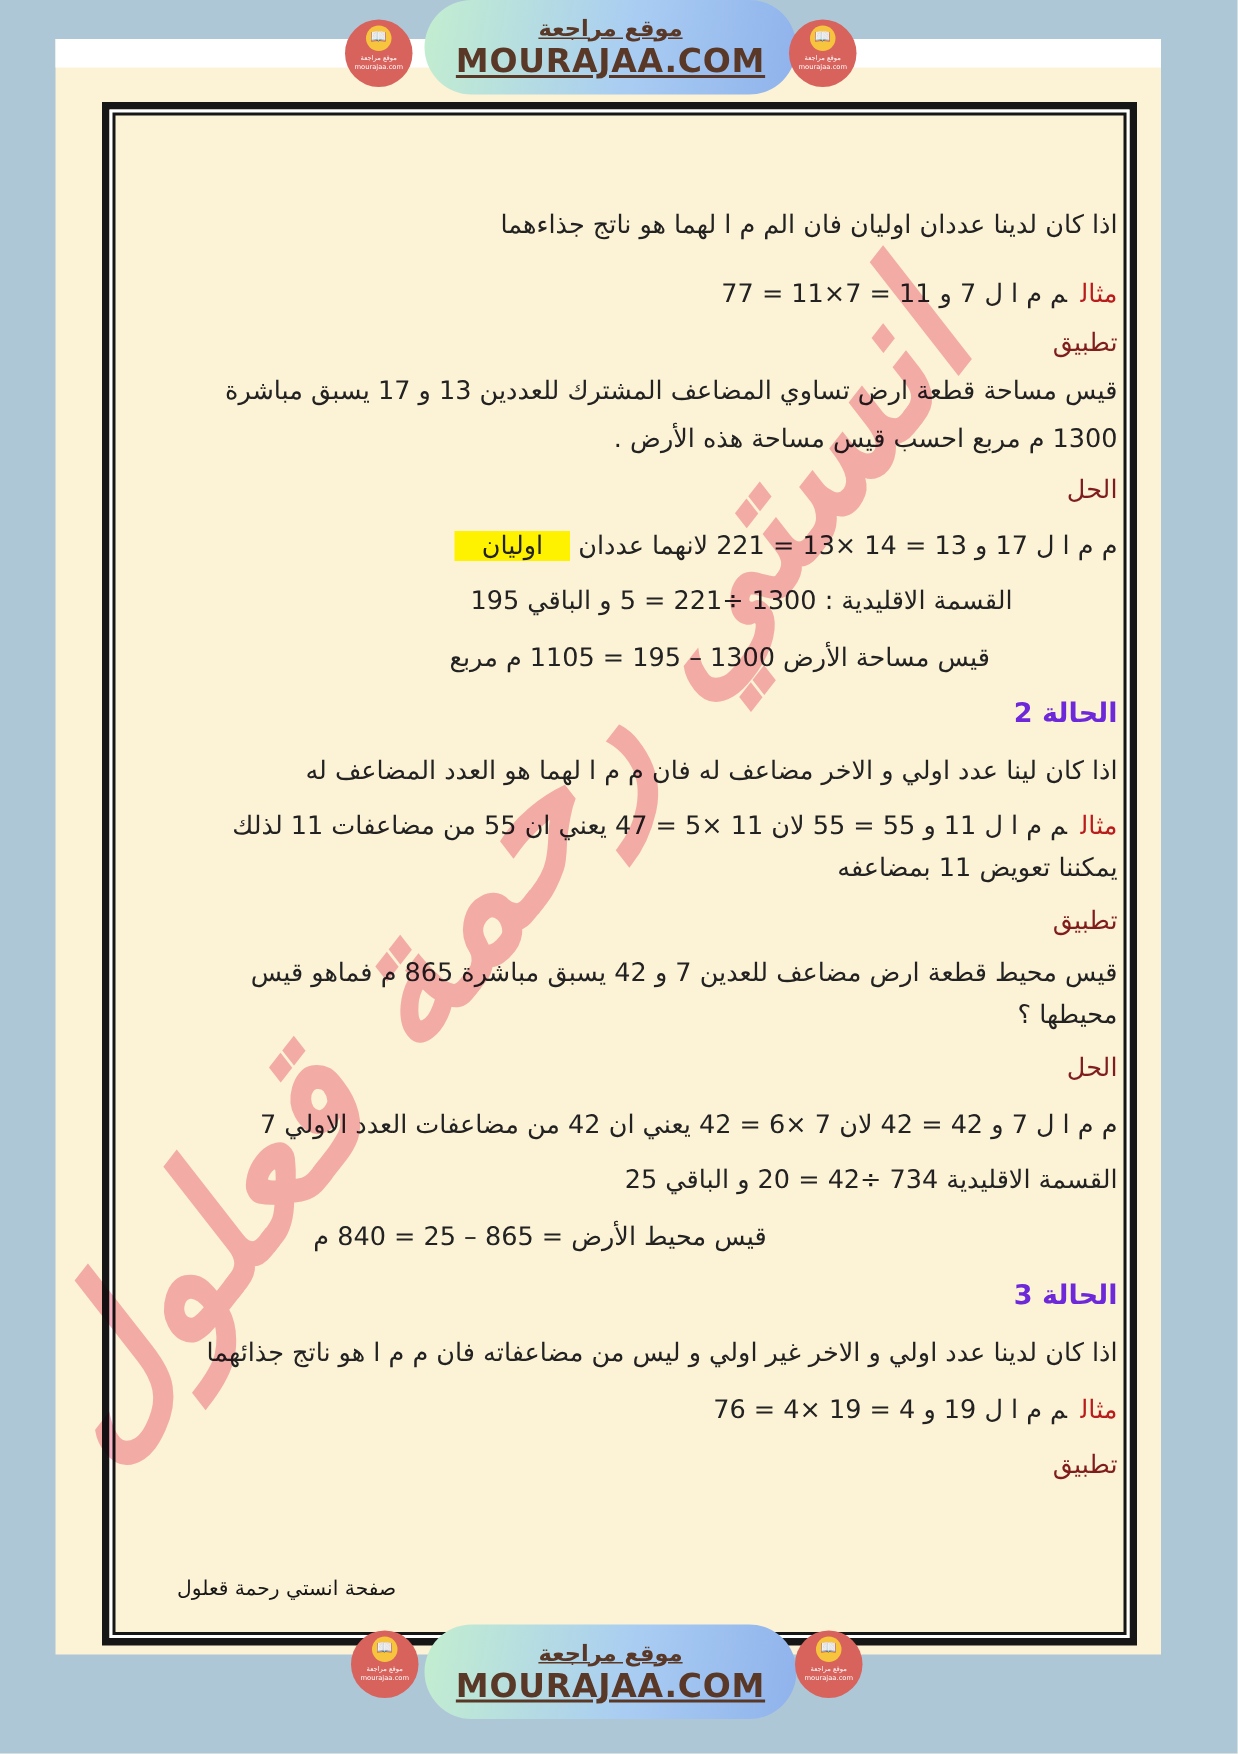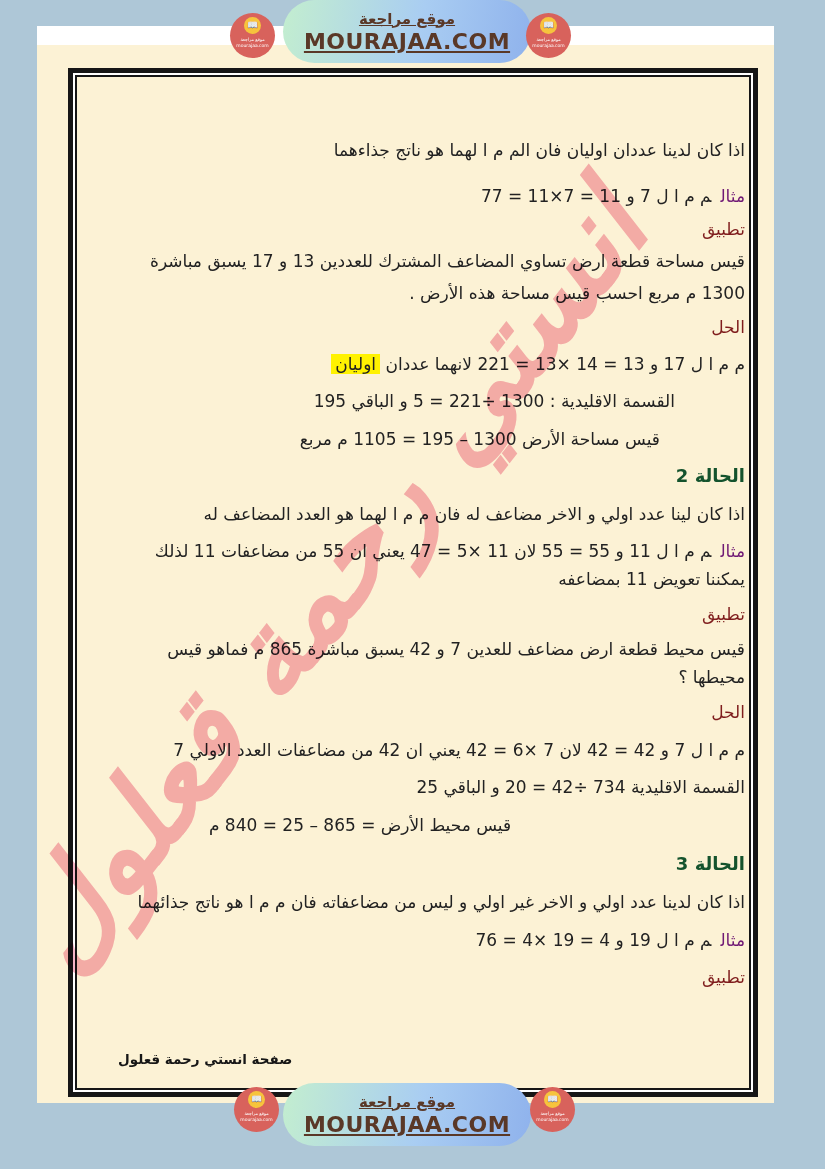--- a/index.html
+++ b/index.html
@@ -27,40 +27,40 @@
     box-shadow:0 0 0 2px #ffffff;
   }
   
   .content {
     position:absolute; left:90px; top:138px; width:655px; z-index:3;
     direction:rtl; text-align:right;
     color:#222222; font-size:17px;
   }
   .doc-line { line-height:24px; margin-bottom:13px; white-space:nowrap; }
   .red    { color:#7f1d1d; }
-  .case   { color:#14532d; font-weight:bold; font-size:18px; }
-  .green  { color:#701a75; margin-left:9px; }
-  .hl     { background:#fff200; padding:0 4px; }
+  .case   { color:#6d28d9; font-weight:bold; font-size:18px; }
+  .green  { color:#b91c1c; margin-left:9px; }
+  .hl     { background:#fff200; padding:0 18px; }
   .mb22{margin-bottom:22px;} .mb9{margin-bottom:9px;} .mb8{margin-bottom:8px;}
   .mb10{margin-bottom:10px;} .mb4{margin-bottom:4px;} .mb11{margin-bottom:11px;}
   .mb14{margin-bottom:14px;} .mb15{margin-bottom:15px;text-align:center;} .mb0{margin-bottom:0;}
   .ind70{padding-right:70px;} .ind85{padding-right:85px;} .ind115{padding-right:115px;}
   
   .watermark {
     position:absolute; left:-115px; top:495px; width:910px; z-index:4;
     transform:rotate(-52deg);
     color:#f4a1b8; opacity:.8; mix-blend-mode:multiply;
     font-size:118px; font-weight:bold; font-style:italic;
     direction:rtl; text-align:center; white-space:nowrap;
     pointer-events:none;
   }
   
   .footer-note {
     position:absolute; left:118px; top:1051px; z-index:3;
-    direction:rtl; font-size:13.5px; font-weight:bold; color:#161616;
+    direction:rtl; font-size:13.5px; font-weight:normal; color:#161616;
   }
   
   .badge {
     position:absolute; left:283px; width:248px; height:63px; z-index:6;
     border-radius:32px;
     background:linear-gradient(100deg,#c3eecf 0%,#a9cdf2 55%,#8fb2ec 100%);
     display:flex; flex-direction:column; align-items:center; justify-content:center;
   }
   .badge.hdr { top:0; }
   .badge.ftr { top:1083px; }

